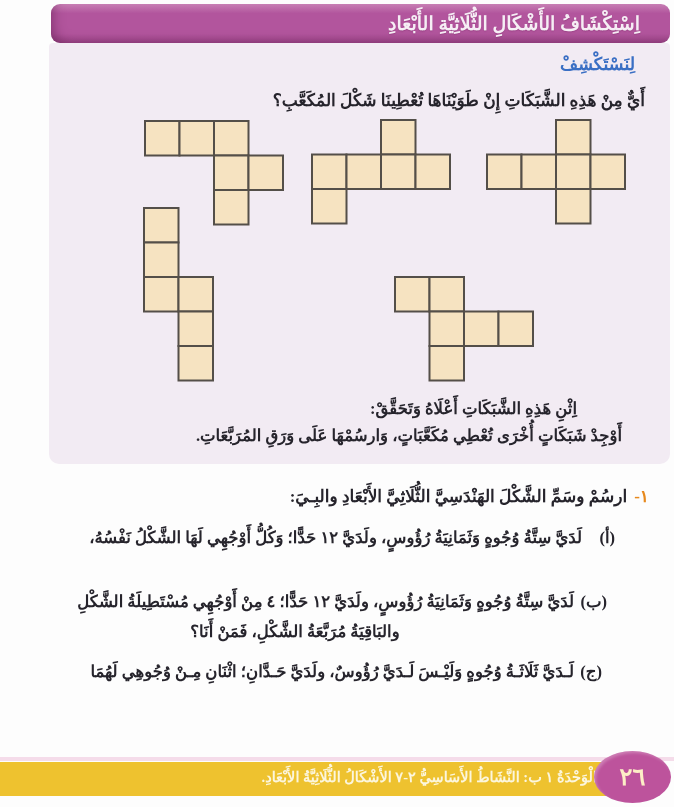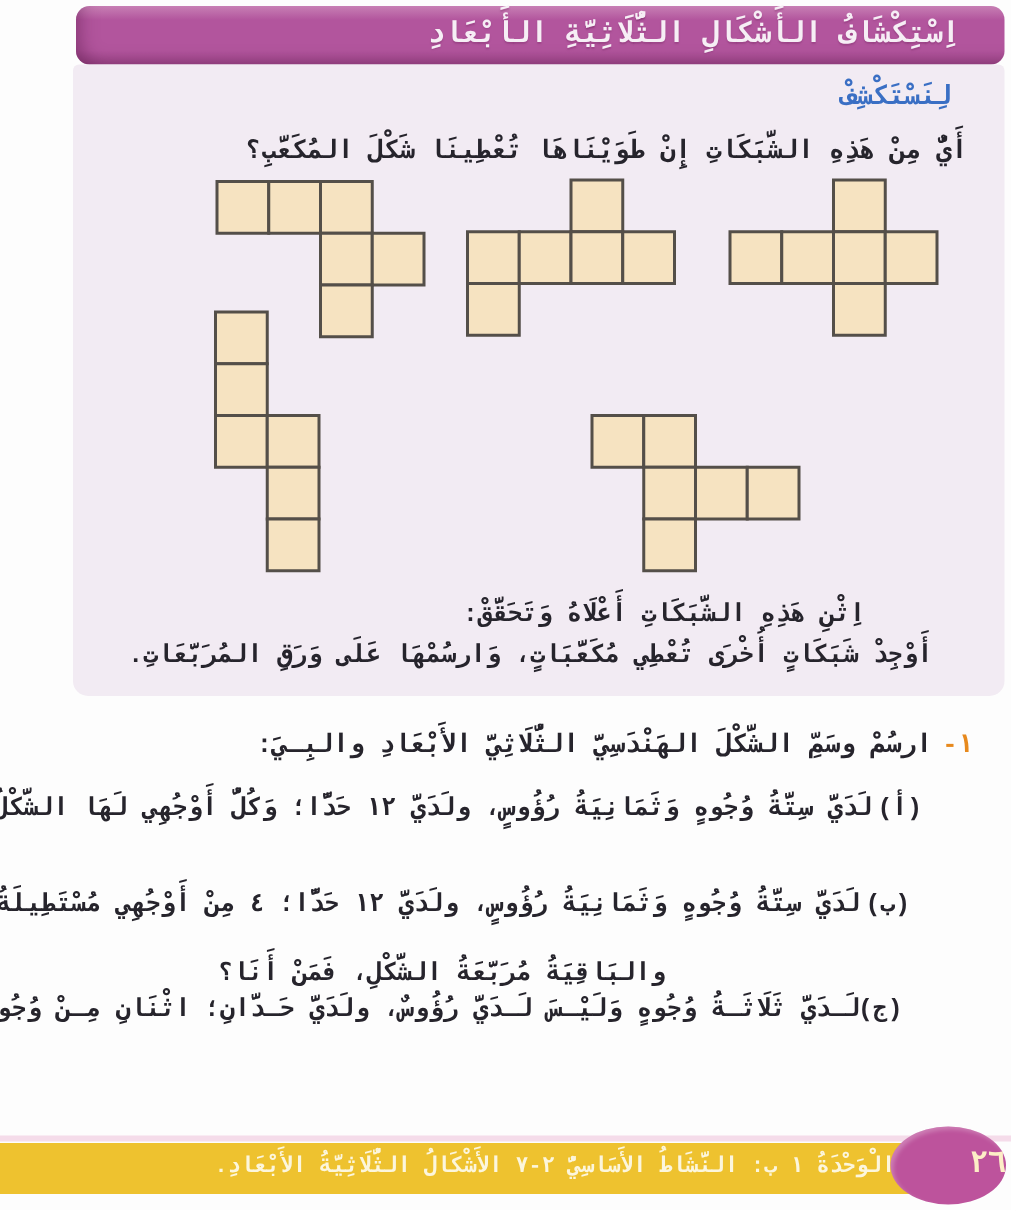--- a/index.html
+++ b/index.html
@@ -1,19 +1,19 @@
 <!DOCTYPE html>
 <html lang="ar" style="--header-purple: #b2559d; --header-purple-light: #c77fb4; --header-purple-dark: #9e4789; --panel-pink: #f2ebf3; --net-fill: #f6e3c1; --net-border: #544f49; --accent-blue: #3a6fc4; --accent-orange: #e7891d; --footer-yellow: #eec22f; --page-circle-pink: #bd539c; --text-dark: #26242c;"><head>
 <meta charset="utf-8">
 <style>
   html,body{margin:0;padding:0;background:#ffffff;}
   #page{
     position:relative;width:674px;height:807px;overflow:hidden;
     background:#fdfdfd;
-    font-family:Liberation Mono, monospace;
+    font-family:Liberation Serif, serif;
     direction:rtl;
   }
   .abs{position:absolute;}
   
   #header-bar{
     left:51px;top:4px;width:619px;height:39px;border-radius:9px;
     background:linear-gradient(180deg,var(--header-purple-light) 0%,var(--header-purple) 24%,var(--header-purple) 76%,var(--header-purple-dark) 100%);
     box-shadow:inset 10px -7px 12px -8px rgba(88,22,72,.5);
   }
   #header-title{
@@ -42,21 +42,21 @@
   #footer-strip{left:0;top:757px;width:677px;height:4px;background:#f5dcea;}
   #footer-bar{left:0;top:762px;width:649px;height:34px;background:var(--footer-yellow);}
   #footer-text{right:77px;top:769px;font-size:14.5px;font-weight:bold;color:#fcf6dd;white-space:nowrap;}
   #page-circle{
     left:594px;top:751px;width:77px;height:52px;border-radius:50%;
     background:var(--page-circle-pink);
     box-shadow:inset 2px 2px 3px rgba(255,255,255,.25);
   }
   #page-number{
     position:absolute;left:0;top:0;width:77px;height:52px;line-height:52px;
-    text-align:right;font-size:20px;font-weight:bold;color:#fdeec6;
+    text-align:center;font-size:24px;font-weight:bold;color:#fdeec6;
   }
 </style>
 </head>
 <body>
 
 <div id="page">
 
   <div id="header-bar" class="abs">
     <div id="header-title">اِسْتِكْشَافُ الأَشْكَالِ الثُّلَاثِيَّةِ الأَبْعَادِ</div>
   </div>
@@ -115,21 +115,21 @@
   <div id="exercise-prompt-row" class="abs">
     <span id="exercise-number">١-</span>
     <span class="ar-text">ارسُمْ وسَمِّ الشَّكْلَ الهَنْدَسِيَّ الثُّلَاثِيَّ الأَبْعَادِ والبِـيَ:</span>
   </div>
 
   <div class="abs item-marker" style="right:59px;top:528px;">(أ)</div>
   <div class="abs item-line" style="right:92px;top:528px;">لَدَيَّ سِتَّةُ وُجُوهٍ وَثَمَانِيَةُ رُؤُوسٍ، ولَدَيَّ ١٢ حَدًّا؛ وَكُلُّ أَوْجُهِي لَهَا الشَّكْلُ نَفْسُهُ،</div>
 
   <div class="abs item-marker" style="right:67px;top:592px;">(ب)</div>
   <div class="abs item-line" style="right:100px;top:592px;">لَدَيَّ سِتَّةُ وُجُوهٍ وَثَمَانِيَةُ رُؤُوسٍ، ولَدَيَّ ١٢ حَدًّا؛ ٤ مِنْ أَوْجُهِي مُسْتَطِيلَةُ الشَّكْلِ</div>
-  <div class="abs item-line item-line2" style="left:95px;width:400px;top:622px;margin-top:16px;">والبَاقِيَةُ مُرَبَّعَةُ الشَّكْلِ، فَمَنْ أَنَا؟</div>
+  <div class="abs item-line item-line2" style="left:95px;width:400px;top:622px;">والبَاقِيَةُ مُرَبَّعَةُ الشَّكْلِ، فَمَنْ أَنَا؟</div>
 
   <div class="abs item-marker" style="right:72px;top:662px;">(ج)</div>
   <div class="abs item-line" style="right:100px;top:662px;">لَـدَيَّ ثَلَاثَـةُ وُجُوهٍ وَلَيْـسَ لَـدَيَّ رُؤُوسٌ، ولَدَيَّ حَـدَّانِ؛ اثْنَانِ مِـنْ وُجُوهِي لَهُمَا</div>
 
   <div id="footer-strip" class="abs"></div>
   <div id="footer-bar" class="abs"></div>
   <div id="footer-text" class="abs">الْوَحْدَةُ ١ ب: النَّشَاطُ الأَسَاسِيُّ ٢-٧ الأَشْكَالُ الثُّلَاثِيَّةُ الأَبْعَادِ.</div>
   <div id="page-circle" class="abs">
     <div id="page-number">٢٦</div>
   </div>

